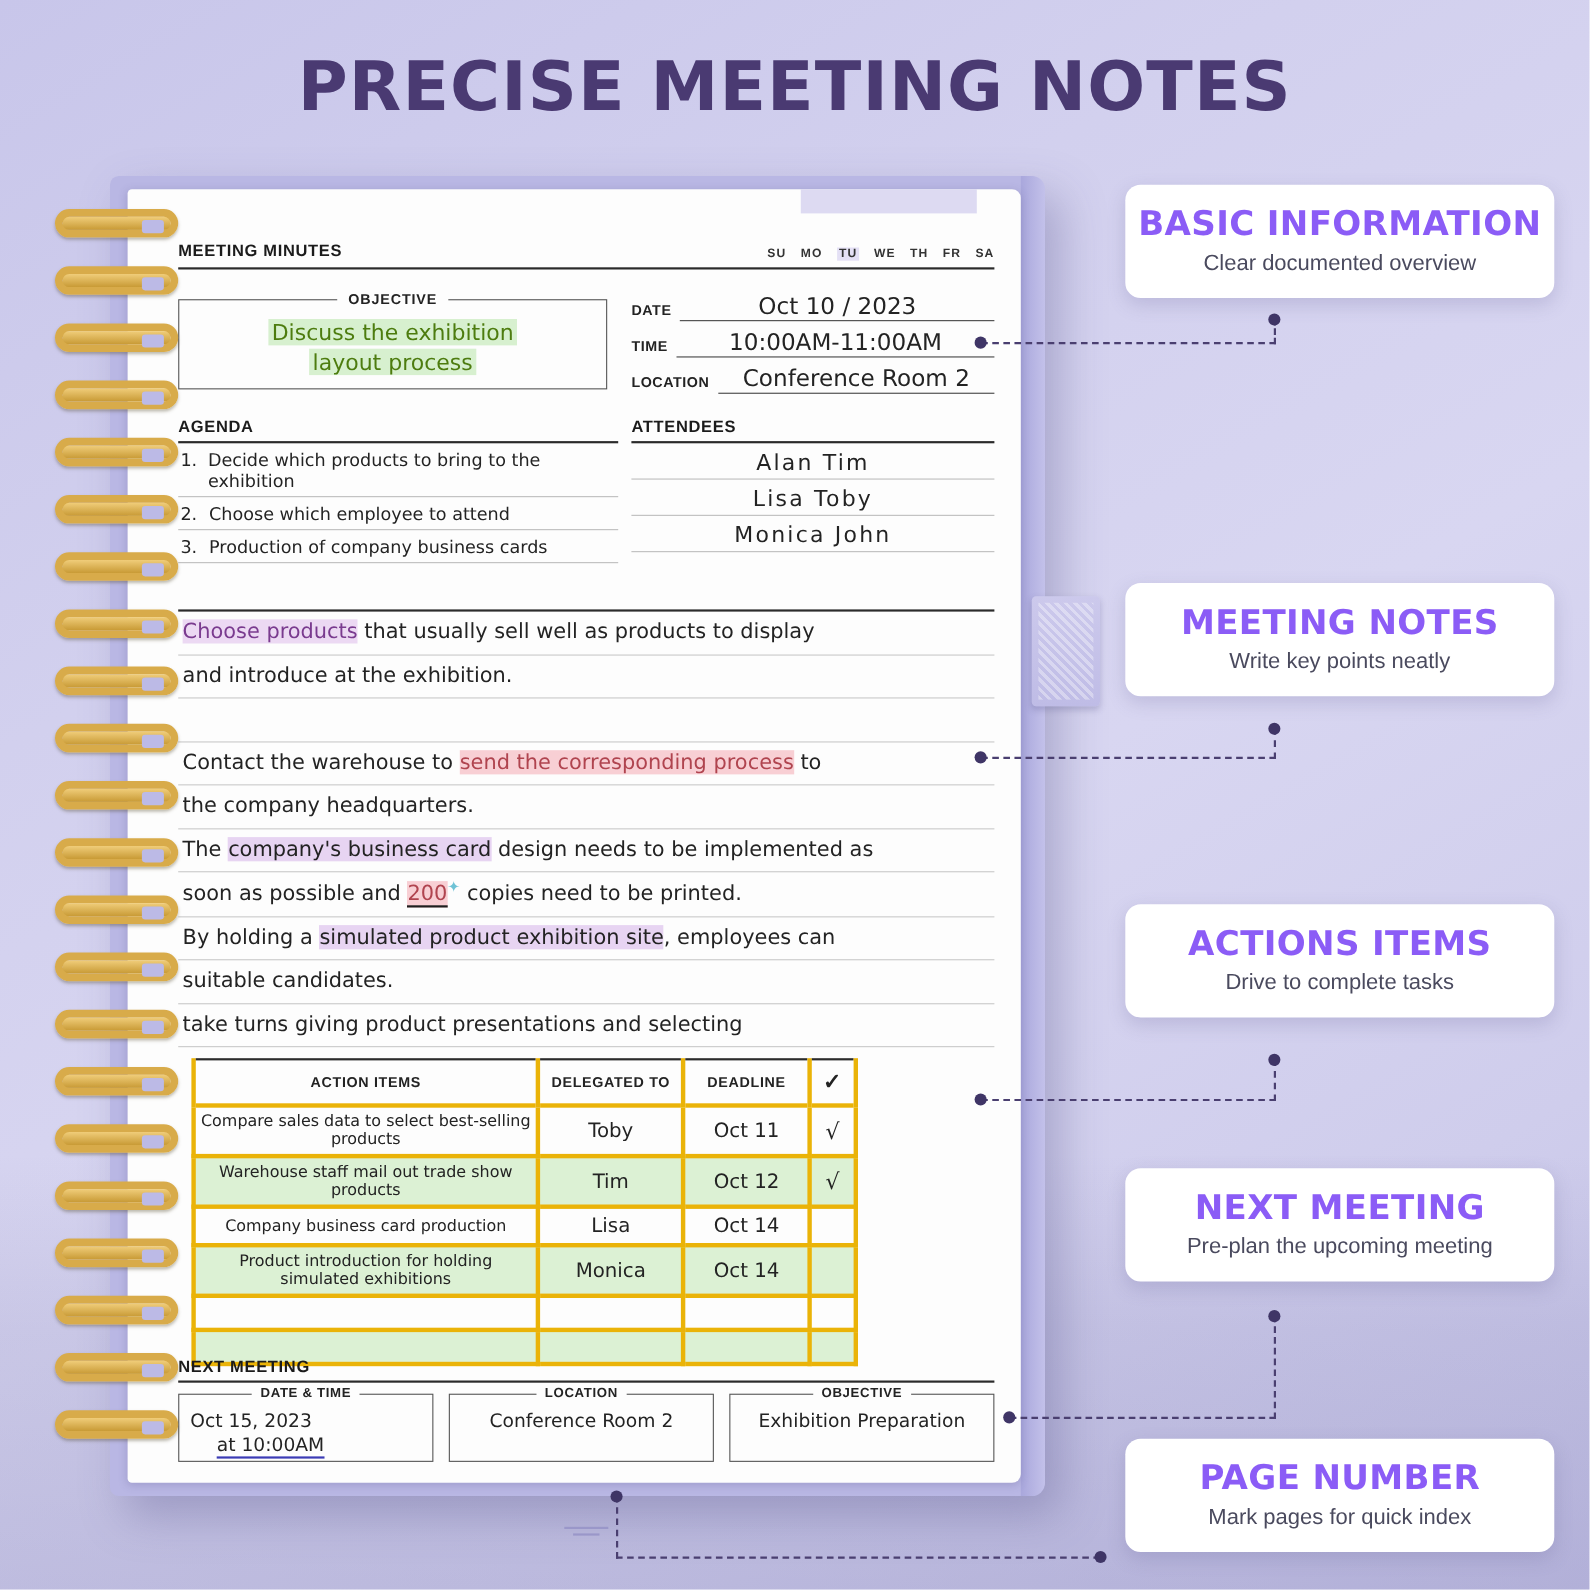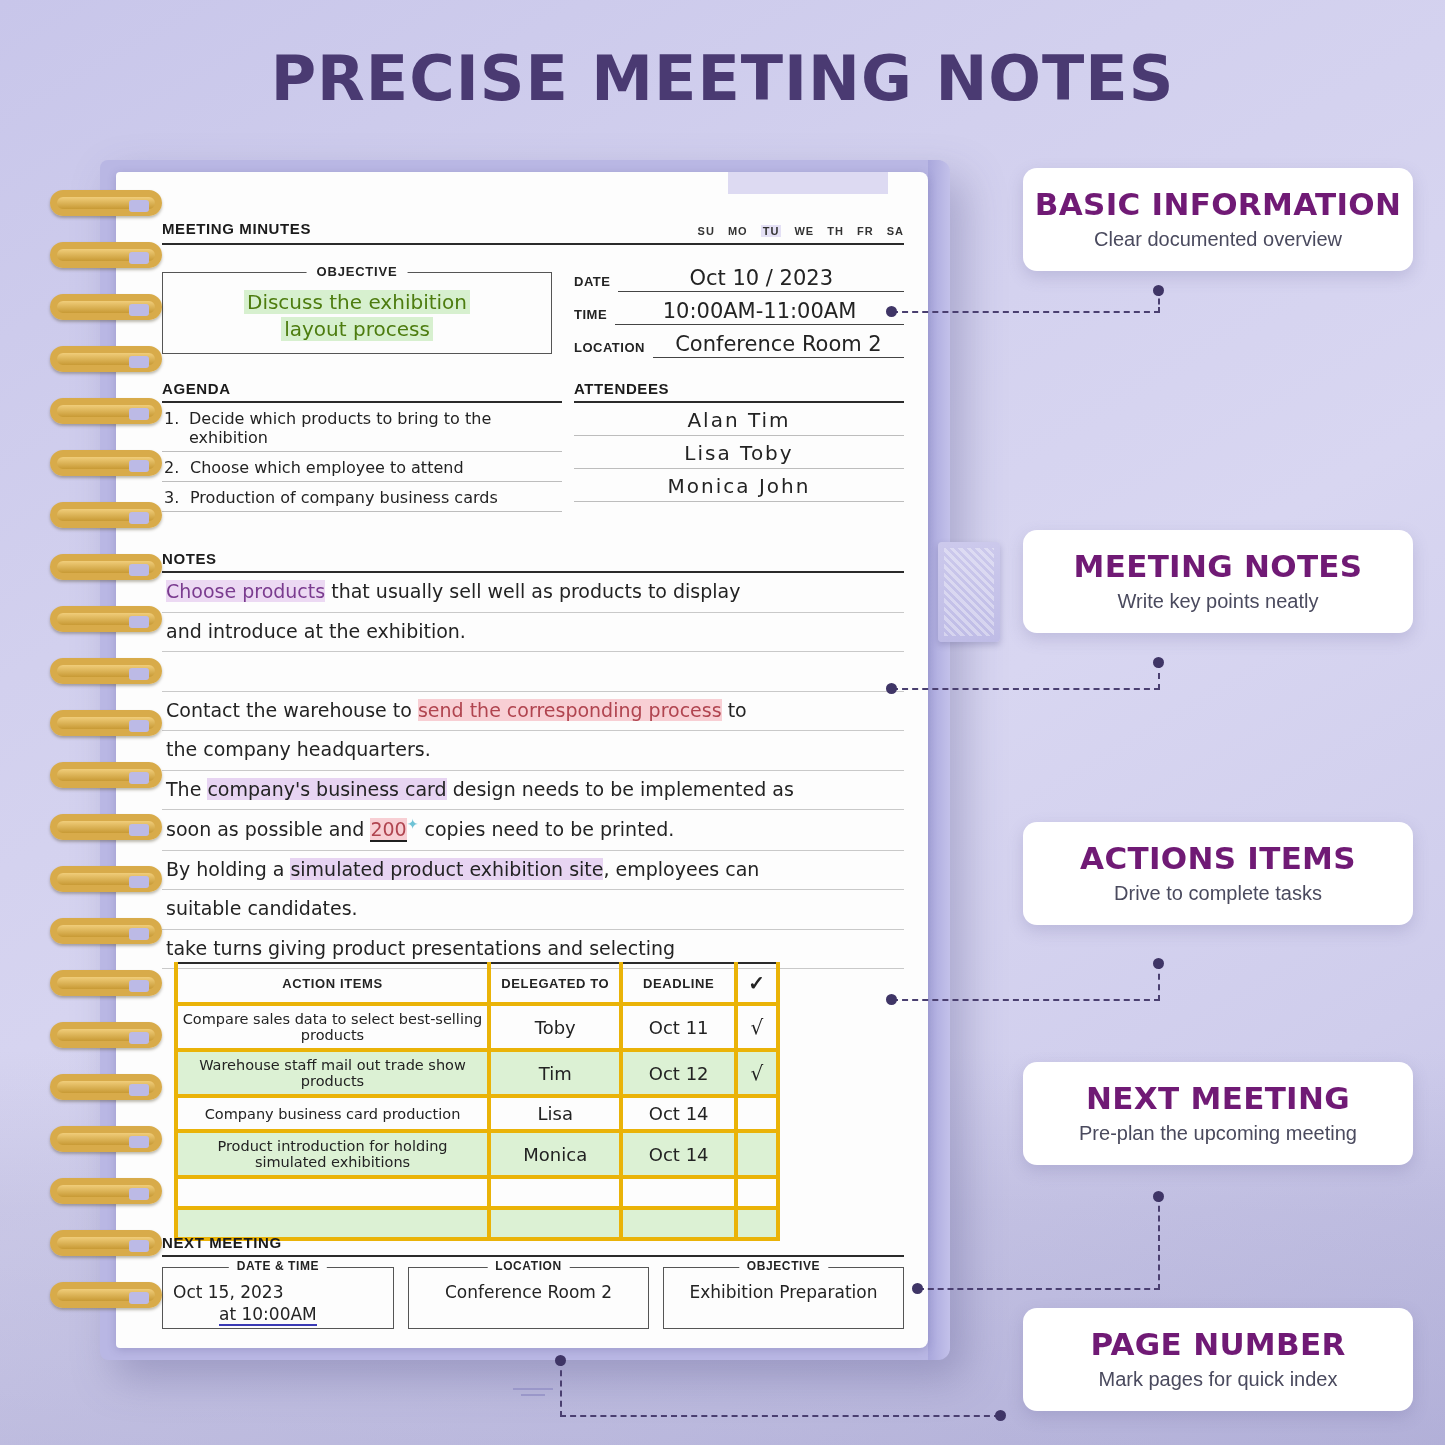--- a/index.html
+++ b/index.html
@@ -118,21 +118,21 @@
   .u-blue{ border-bottom:2px solid #3b3bb5; }
   .pagemark{ position:absolute; left:50%; top:1168px; transform:translateX(-50%); width:40px; height:2px; background:#9a97c9; }
   .pagemark::after{ content:""; position:absolute; left:8px; top:6px; width:24px; height:2px; background:#9a97c9; }
 
   
   .callout{
     position:absolute; right:32px; width:390px; background:#fff;
     border-radius:14px; box-shadow:0 6px 16px rgba(100,95,150,.22);
     padding:18px 10px 20px; text-align:center;
   }
-  .callout h3{ margin:0 0 6px; font-size:31px; font-weight:bold; color:#701a75; letter-spacing:.3px; font-family:"DejaVu Sans",sans-serif; }
+  .callout h3{ margin:0 0 6px; font-size:31px; font-weight:bold; color:#8b5cf6; letter-spacing:.3px; font-family:"DejaVu Sans",sans-serif; }
   .callout p{ margin:0; font-size:20px; color:#4a4a5e; }
   .dot{ position:absolute; width:11px; height:11px; border-radius:50%; background:#3f3566; }
   .conn{ position:absolute; border-color:#4a3f70; }
 </style>
 </head>
 <body>
 
 <div class="bg-shadow"></div>
 
 <div class="title">PRECISE MEETING NOTES</div>
@@ -200,21 +200,20 @@
 
       <div class="attendees">
         <div class="lbl">ATTENDEES</div>
         <div class="hr" style="margin-top:4px"></div>
         <div class="att-line hand">Alan   Tim</div>
         <div class="att-line hand">Lisa   Toby</div>
         <div class="att-line hand">Monica   John</div>
       </div>
 
       <div class="notes">
-        <div class="lbl">NOTES</div>
         <div class="hr" style="margin-top:4px"></div>
 
         <div class="note-line hand">
           <span class="hl-purple">Choose products</span><span> that usually sell well as products to display</span>
         </div>
         <div class="note-line hand">and introduce at the exhibition.</div>
         <div class="note-line hand">&nbsp;</div>
         <div class="note-line hand">
           <span>Contact the warehouse to </span><span class="hl-pink">send the corresponding process</span><span> to</span>
         </div>
@@ -284,21 +283,21 @@
       </div>
 
       <div class="next">
         <div class="lbl">NEXT MEETING</div>
         <div class="hr" style="margin-top:4px"></div>
         <div class="nm-boxes">
           <div class="nm-box" style="flex:0 0 232px">
             <div class="nm-title">DATE &amp; TIME</div>
             <div class="nm-val left hand">
               <span>Oct 15, 2023</span><br>
-              <span style="margin-left:46px" class="u-blue">at 10:00AM</span>
+              <span style="margin-left:24px" class="u-blue">at 10:00AM</span>
             </div>
           </div>
           <div class="nm-box">
             <div class="nm-title">LOCATION</div>
             <div class="nm-val hand">Conference Room 2</div>
           </div>
           <div class="nm-box">
             <div class="nm-title">OBJECTIVE</div>
             <div class="nm-val hand">Exhibition Preparation</div>
           </div>

